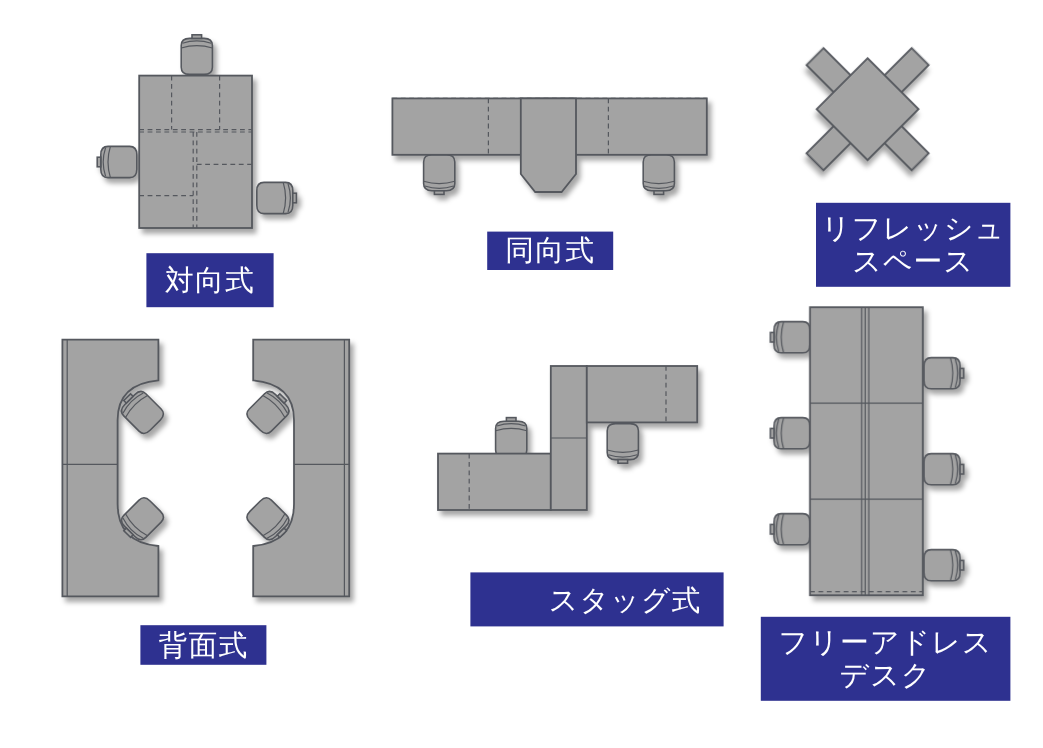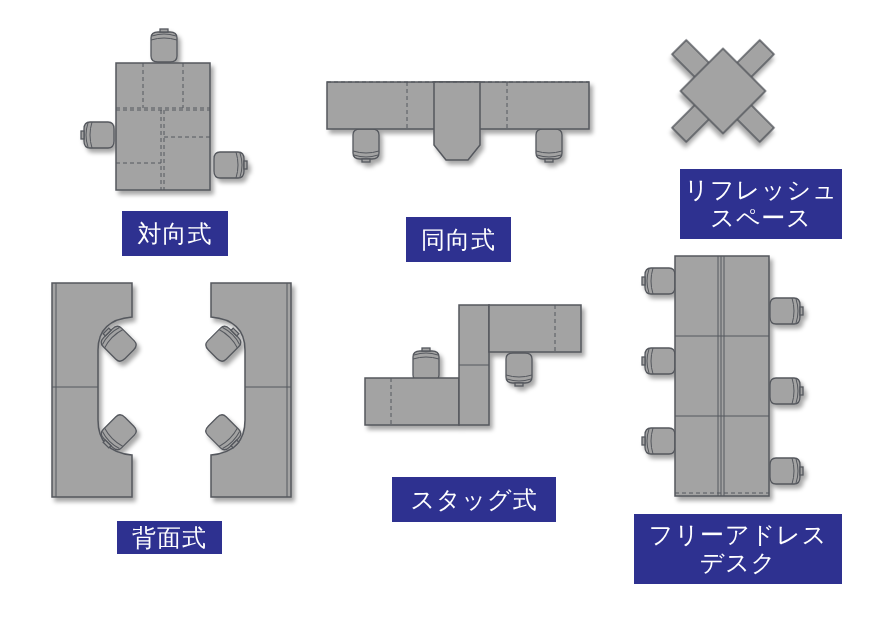--- a/index.html
+++ b/index.html
@@ -96,19 +96,19 @@
     <line class="line" x1="718" y1="256" x2="718" y2="496"></line>
     <line class="line" x1="721" y1="256" x2="721" y2="496"></line>
     <line class="line" x1="724" y1="256" x2="724" y2="496"></line>
     <line class="line" x1="675" y1="336" x2="769" y2="336"></line>
     <line class="line" x1="675" y1="416" x2="769" y2="416"></line>
     <line class="dash" x1="675" y1="493" x2="769" y2="493"></line>
   </g>
 </svg>
 
 <div class="label" style="left:122px;top:211px;width:106px;height:45px;">対向式</div>
-<div class="label" style="left:406px;top:193px;width:105px;height:45px;margin-top:24px;">同向式</div>
+<div class="label" style="left:406px;top:193px;width:105px;height:32px;">同向式</div>
 <div class="label" style="left:680px;top:169px;width:162px;height:70px;">リフレッシュ
 スペース</div>
 <div class="label" style="left:117px;top:521px;width:105px;height:33px;">背面式</div>
-<div class="label" style="left:392px;top:477px;width:164px;height:45px;">スタッグ式</div>
+<div class="label" style="left:392px;top:477px;width:164px;height:45px;padding-left:47px;">スタッグ式</div>
 <div class="label" style="left:634px;top:514px;width:208px;height:70px;">フリーアドレス
 デスク</div>
 
 </body></html>

